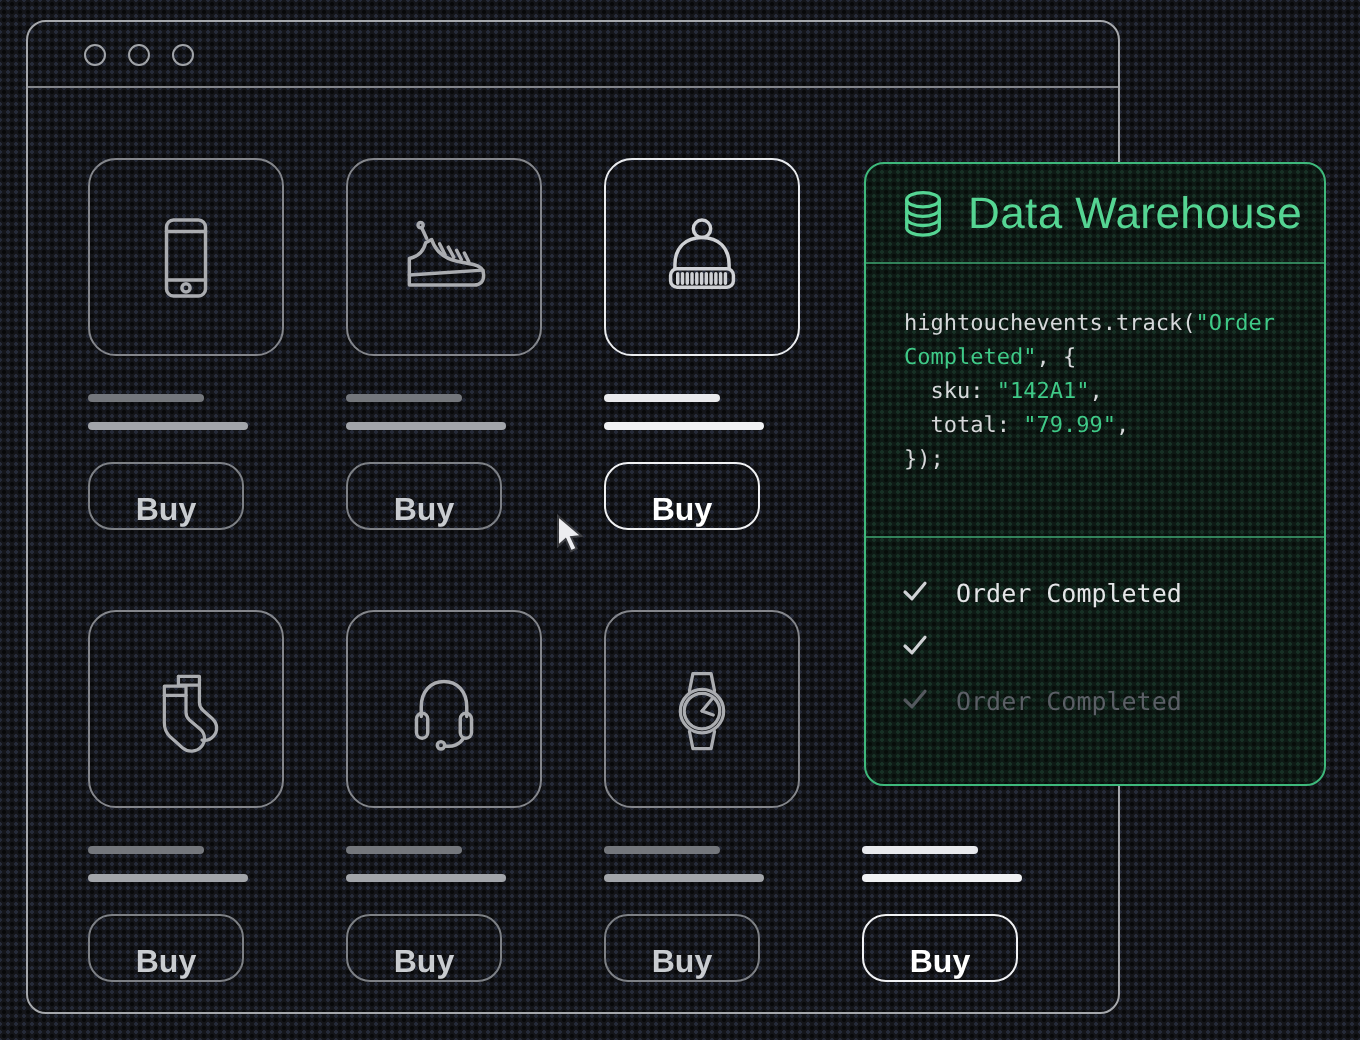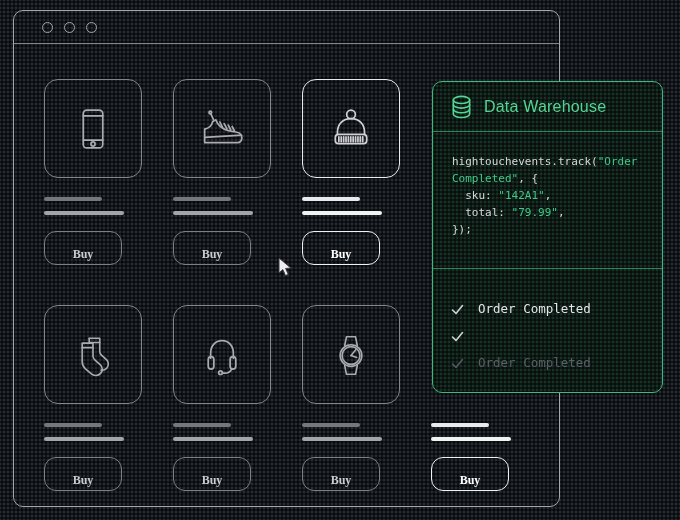--- a/index.html
+++ b/index.html
@@ -49,22 +49,22 @@
   .cell.hot .card{border-color:#e9ebee;color:#cfd1d5;}
   .cell.ghost-card .card{visibility:hidden;}
   .ph-line{height:4px;border-radius:2px;background:#74777c;}
   .ph-line.l1{width:58px;margin-top:19px;}
   .ph-line.l2{width:80px;margin-top:10px;background:#a2a5aa;}
   .cell.hot .ph-line.l1{background:#e9eaed;}
   .cell.hot .ph-line.l2{background:#f1f2f4;}
   .buy{
     margin-top:16px;width:78px;height:23px;border-radius:12px;
     border:1.4px solid #7d8085;background:transparent;
-    color:#c9ccd0;font-family:Liberation Serif, serif;
-    font-size:12px;font-weight:700;line-height:1;cursor:pointer;
+    color:#c9ccd0;font-family:Liberation Sans, sans-serif;
+    font-size:16px;font-weight:700;line-height:1;cursor:pointer;
     display:block;padding:16px;
   }
   .cell.hot .buy{border-color:#f0f1f3;color:#ffffff;}
   .icon-svg{display:block;}
 
   
   .panel{
     position:absolute;left:432px;top:81px;width:231px;height:312px;z-index:5;
     border:1.5px solid #3eb87b;border-radius:10px;box-sizing:border-box;
     background-color:#0e1a15;
@@ -74,35 +74,35 @@
     background-size:4px 4px,4px 4px;
     background-position:0 0,2px 2px;
     display:flex;flex-direction:column;
   }
   .panel-header{
     height:50px;flex:0 0 auto;box-sizing:border-box;
     border-bottom:1.5px solid rgba(77,205,140,.6);
     display:flex;align-items:center;gap:11px;padding-left:17px;
   }
   .panel-title{
-    color:#55d593;font-size:16px;font-weight:500;letter-spacing:.2px;
+    color:#55d593;font-size:22px;font-weight:500;letter-spacing:.2px;
   }
   .panel-code{
     height:137px;flex:0 0 auto;box-sizing:border-box;
     border-bottom:1.5px solid rgba(77,205,140,.6);
     padding:21px 12px 0 19px;
     font-family:"DejaVu Sans Mono","Liberation Mono",monospace;
     font-size:11px;line-height:17px;
   }
   .code-line{white-space:pre;}
   .tk-plain{color:#d6d8da;}
   .tk-str{color:#3fc987;}
   .panel-events{flex:1 1 auto;padding:20px 10px 0 18px;}
   .event-row{
-    height:27px;display:flex;align-items:flex-end;gap:14px;
+    height:27px;display:flex;align-items:flex-start;gap:14px;
     font-family:"DejaVu Sans Mono","Liberation Mono",monospace;
     font-size:12.5px;
   }
   .event-row.done{color:#e4e5e7;}
   .event-row.done .chk{color:#cfd1d4;}
   .event-row.pending{color:#5b5f66;}
   .event-row.pending .chk{color:#54585e;}
   .chk{display:flex;}
 
   

